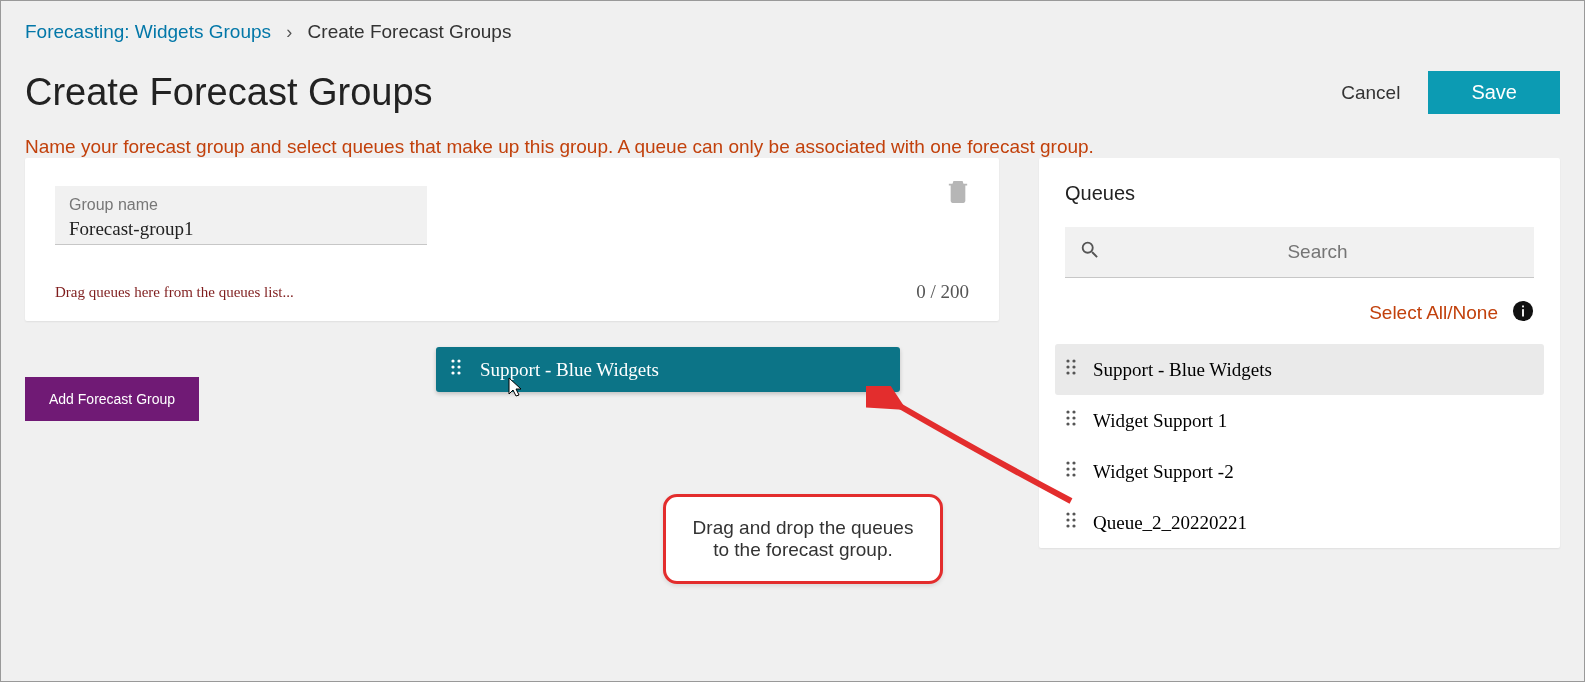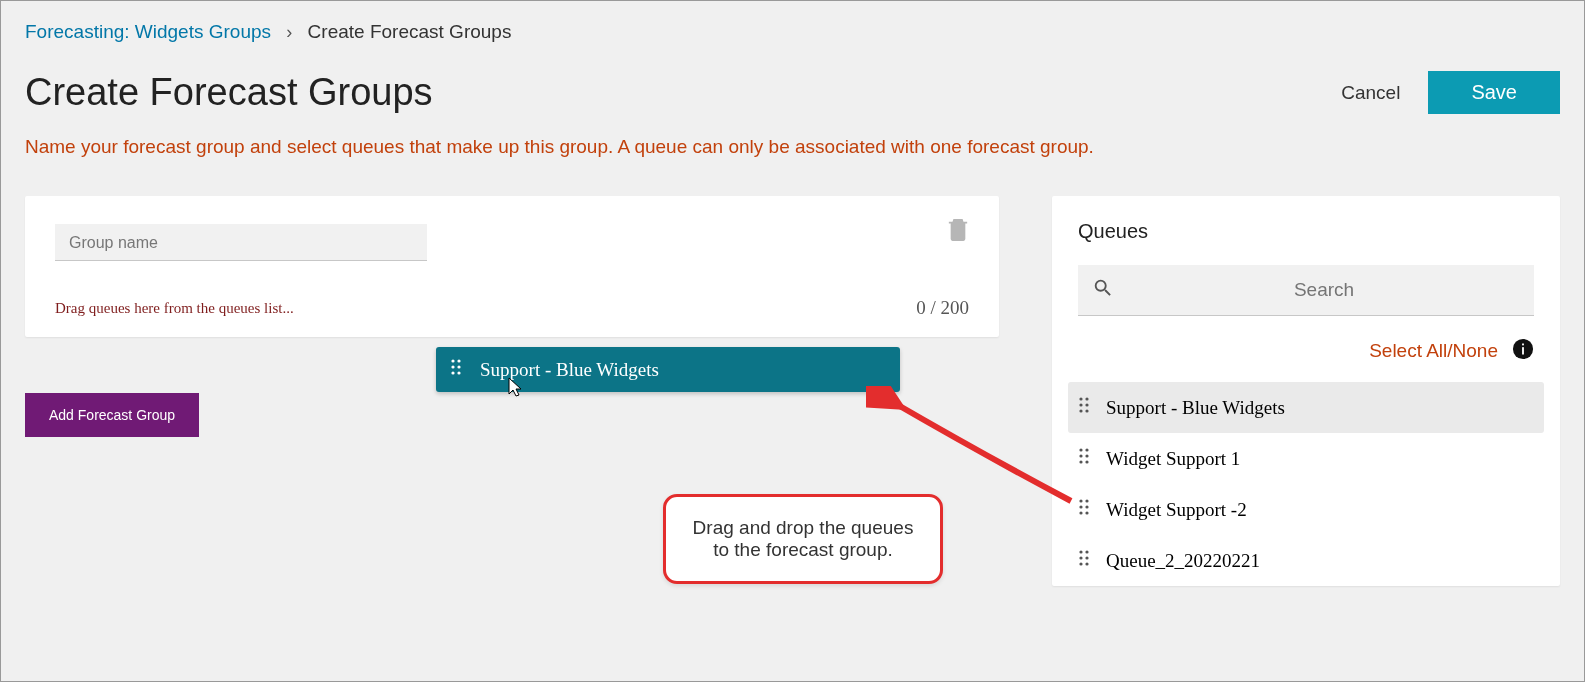--- a/index.html
+++ b/index.html
@@ -53,22 +53,21 @@
       padding: 10px 43px;
       cursor: pointer;
     }
     .description {
       font-size: 19px;
       color: #c2410c;
       margin-top: 22px;
     }
     .content-row {
       display: flex;
-      gap: 53px;
-      margin-top: 38px;
+      gap: 40px;
     }
     .left-col { width: 974px; }
     .group-card {
       background: #fff;
       border-radius: 2px;
       padding: 28px 30px 18px;
       position: relative;
       box-shadow: 0 1px 2px rgba(0,0,0,.07);
     }
     .trash-icon {
@@ -249,20 +248,21 @@
   <div class="content-row">
     <div class="left-col">
       <div class="group-card">
         <span class="trash-icon">
           <svg viewBox="0 0 24 28">
               <path d="M4 8h16v17a2 2 0 0 1-2 2H6a2 2 0 0 1-2-2V8zm3-5h10l1 3H6l1-3zM2 6h20v2H2z"></path>
             </svg>
         </span>
         <div class="group-name-wrap">
           <label class="group-name-label">Group name</label>
+          <input class="group-name-input" value="Forecast-group1" style="">
         </div>
         <div class="drop-row">
           <span class="drop-hint">Drag queues here from the queues list...</span>
           <span class="counter">0 / 200</span>
         </div>
       </div>
 
       <button class="add-group-btn">Add Forecast Group</button>
     </div>
 

